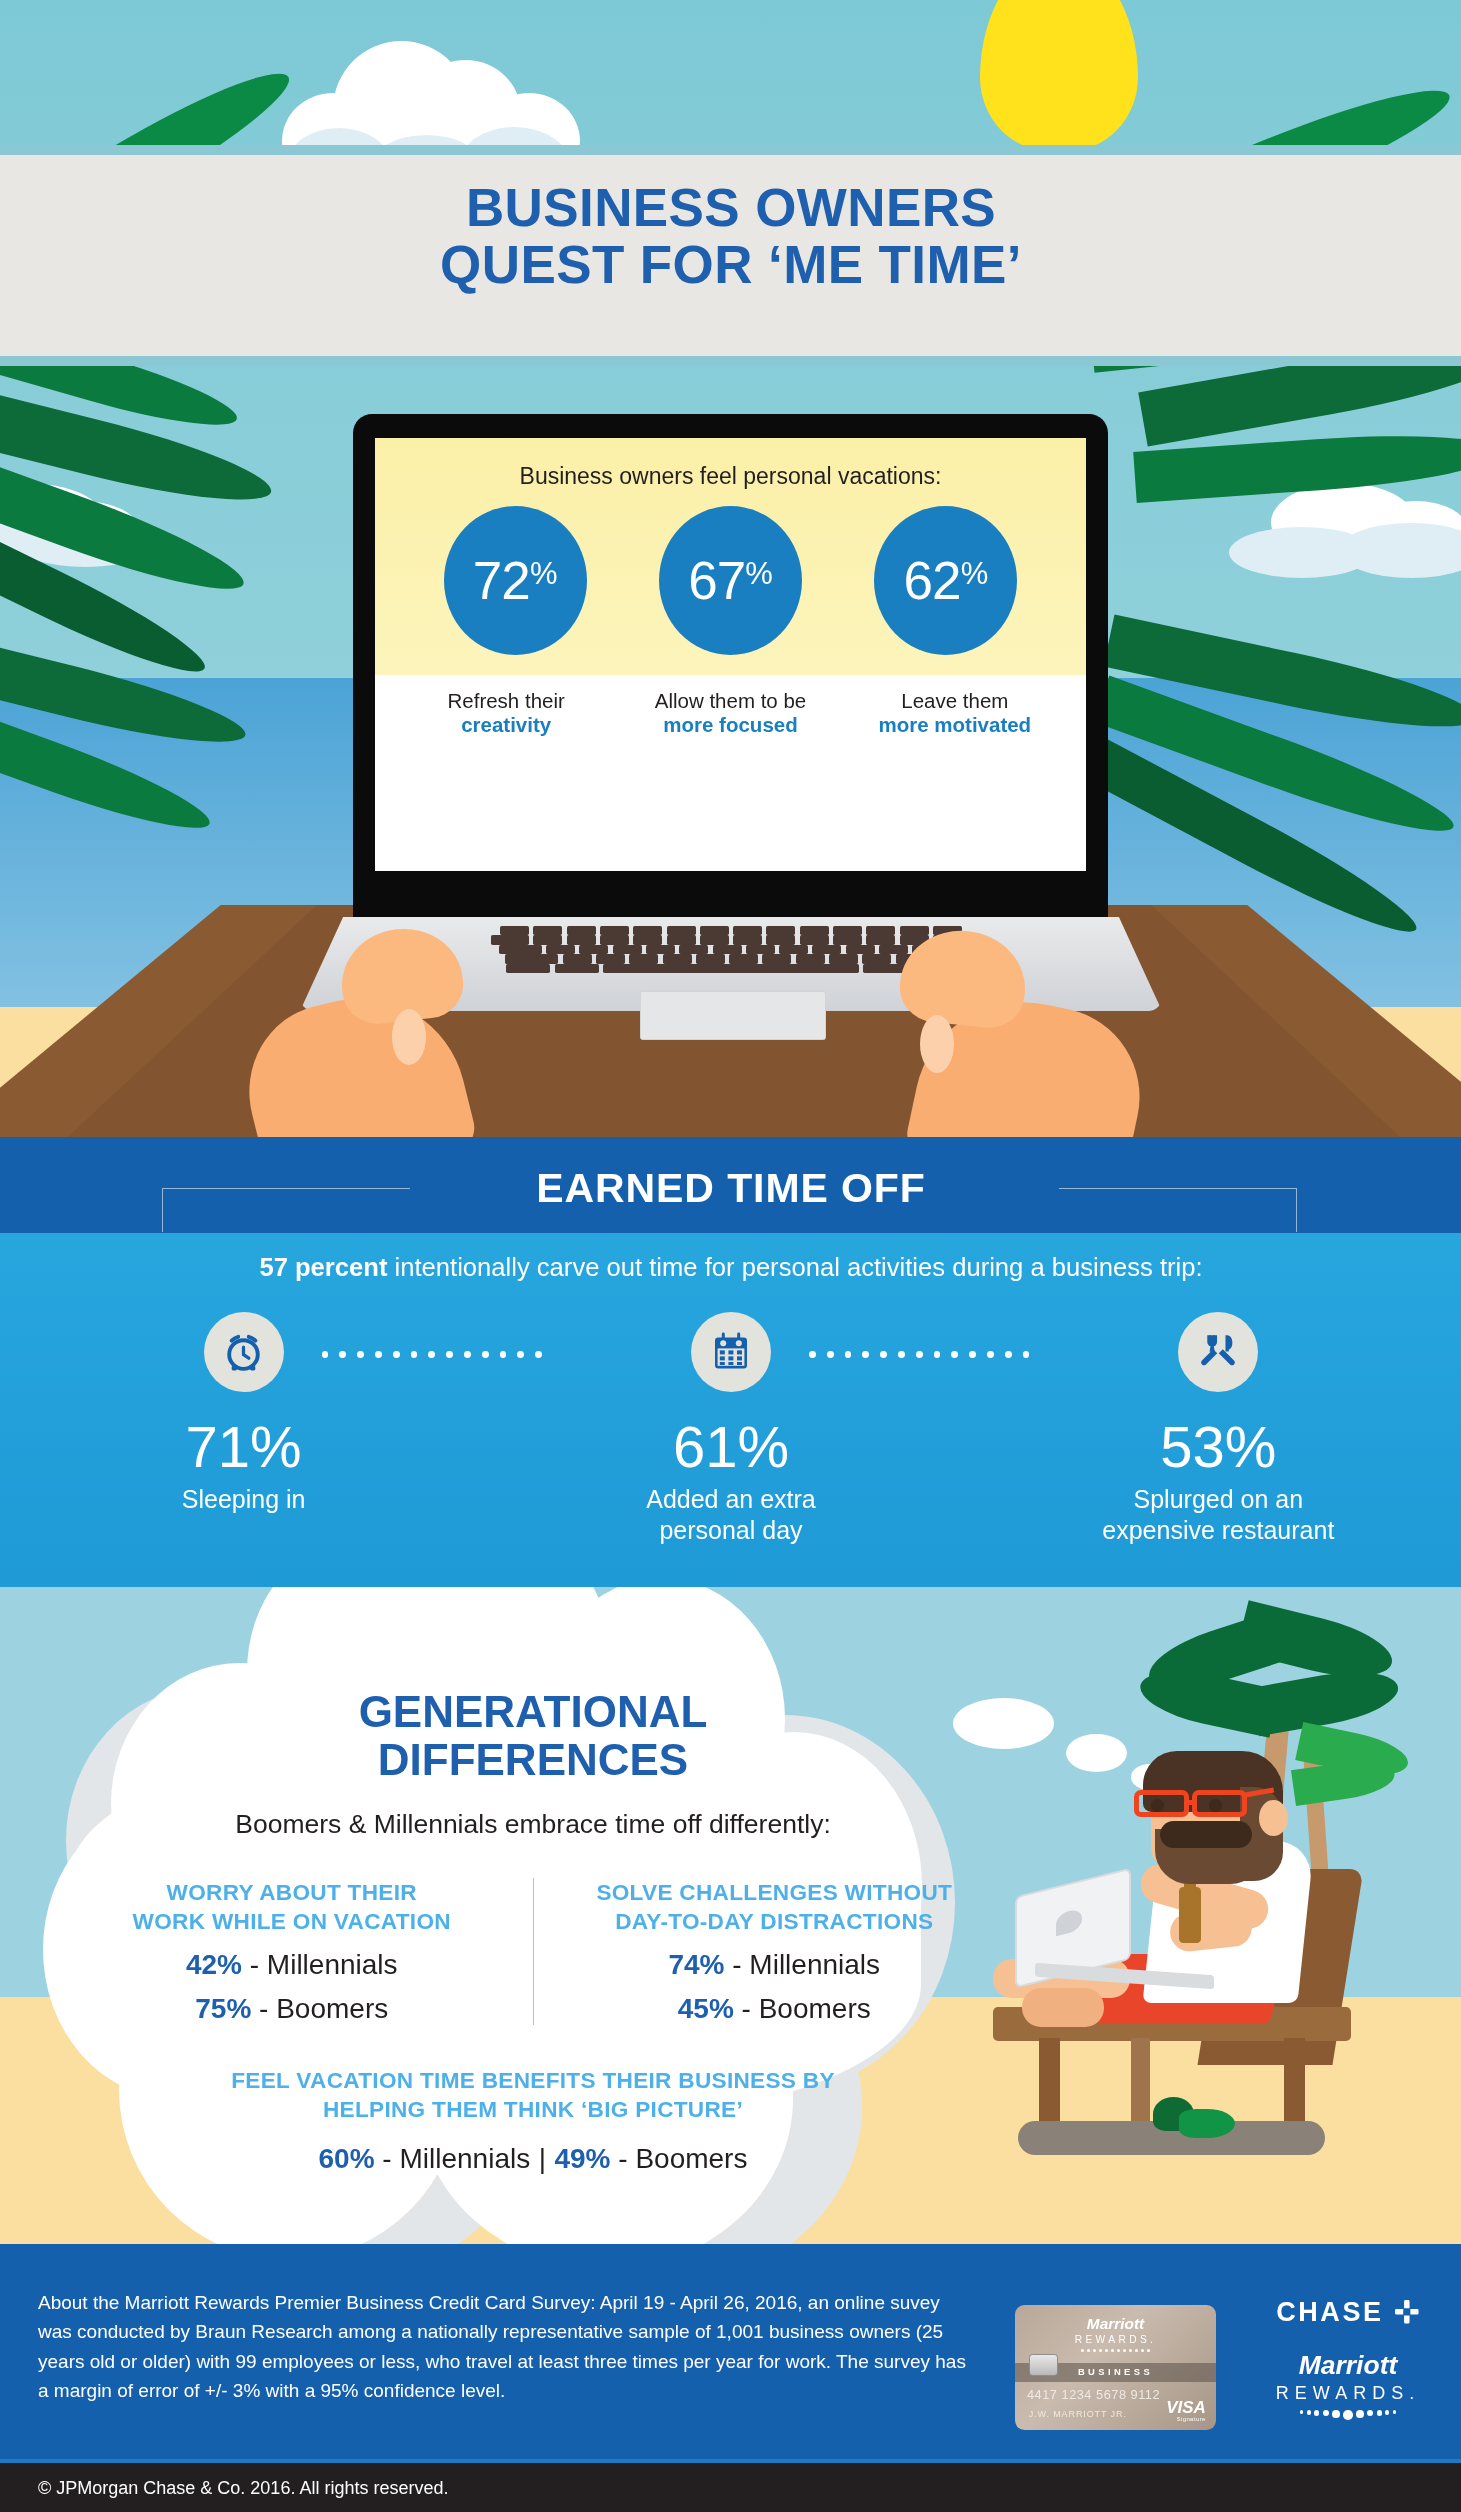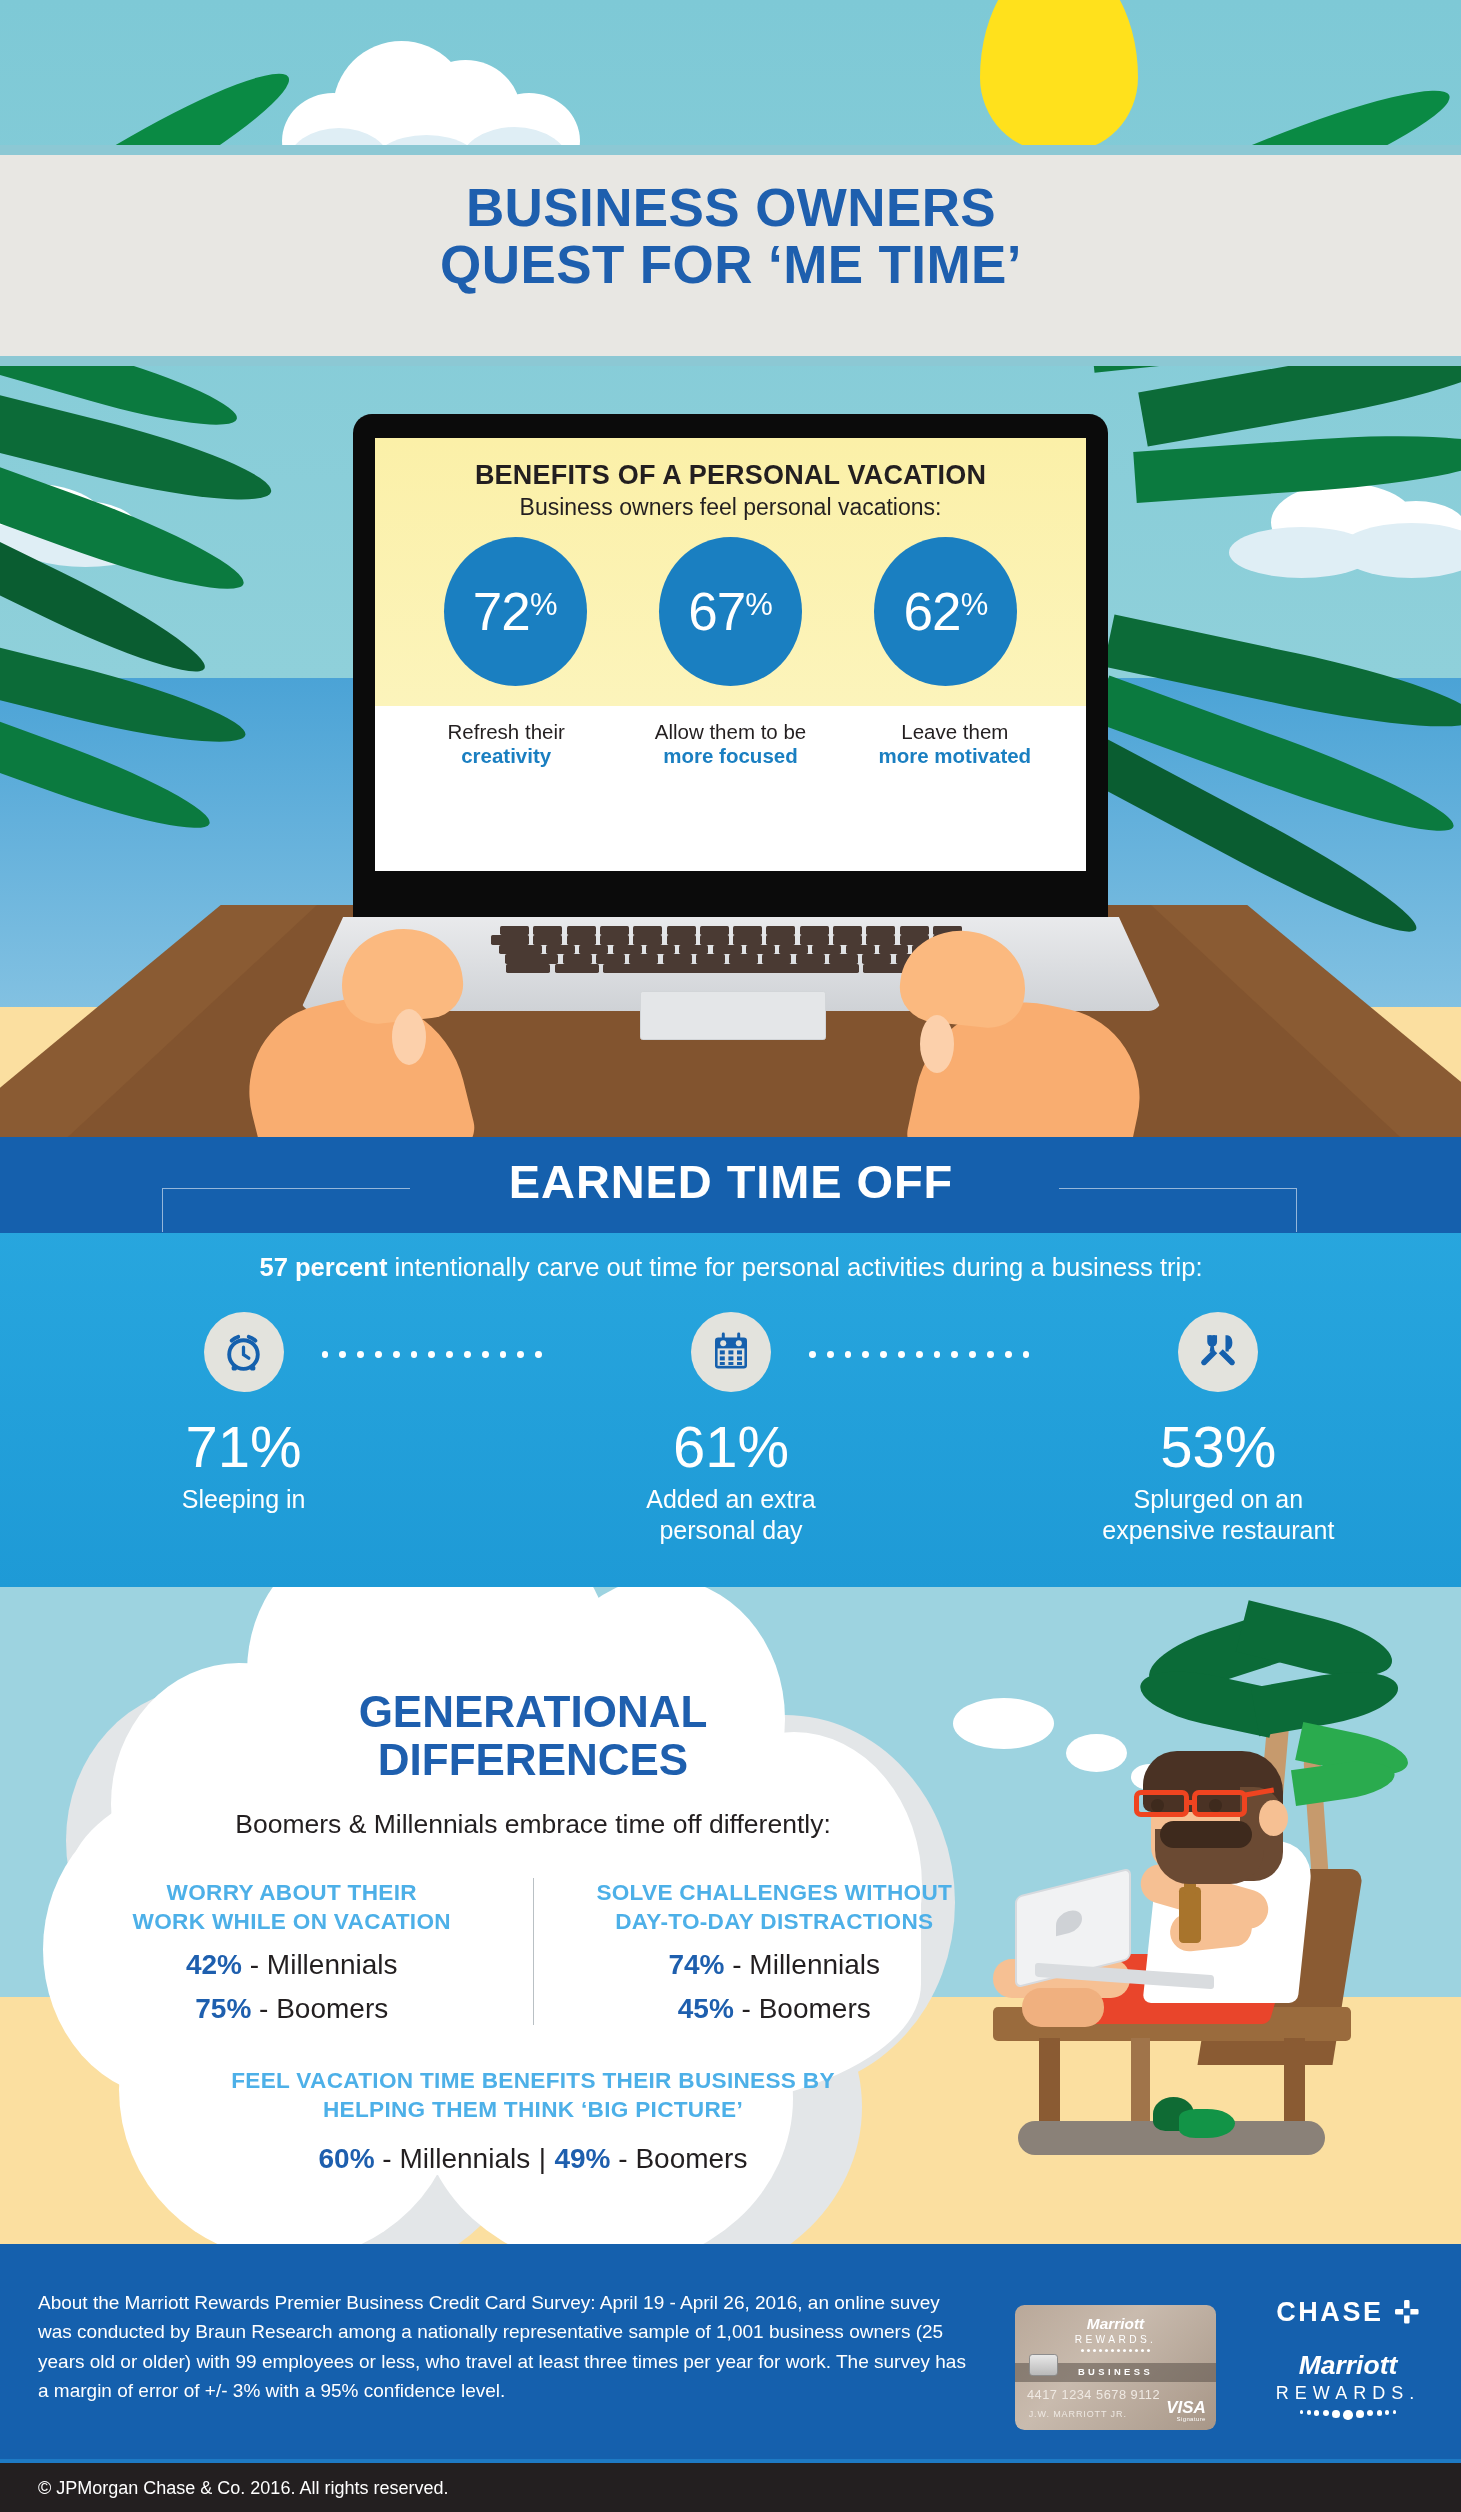--- a/index.html
+++ b/index.html
@@ -70,22 +70,22 @@
   .kbd { position:absolute; left:0px; top:512px; width:756px; height:56px; }
   .kbd .row { display:flex; gap:4.3px; justify-content:center; margin-bottom:3.4px; }
   .kbd .key { height:9.4px; background:#4a3a33; border-radius:1.7px; }
   .tpad { position:absolute; left:287px; top:577px; width:186px; height:49px;
           background:#e4e6e8; border:0.9px solid #d2d5d8; border-radius:2.6px; }
 
   
   .eto { position:absolute; left:0; top:1137px; width:1462px; height:451px;
          background:linear-gradient(#2aa9e0,#1e9ad6); }
   .eto-head { position:absolute; left:0; top:0; width:100%; height:96px; background:#1560ad; }
-  .eto-title { position:absolute; left:0; top:17px; width:100%; text-align:center; color:#fff;
-               font-size:47px; font-weight:bold; letter-spacing:0.9px; font-stretch:condensed; z-index:3; }
+  .eto-title { position:absolute; left:0; top:28px; width:100%; text-align:center; color:#fff;
+               font-size:41px; font-weight:bold; letter-spacing:0.9px; font-stretch:condensed; z-index:3; }
   .eto-box { position:absolute; left:162px; top:51px; width:1135px; height:44px;
              border:0.9px solid rgba(255,255,255,.55); border-bottom:none; z-index:1; }
   .eto-box-mask { position:absolute; left:410px; top:44px; width:649px; height:19px; background:#1560ad; z-index:2;}
   .eto-sub { position:absolute; left:0; top:116px; width:100%; text-align:center; color:#fff;
              font-size:25.6px; font-stretch:condensed; }
   .eto-sub b { font-weight:bold; }
 
   .eto-items { position:absolute; left:0; top:175px; width:100%; display:flex; }
   .eto-item { flex:1; text-align:center; position:relative; }
   .ico-circle { width:80px; height:80px; border-radius:50%; background:#e3e3dd;
@@ -239,21 +239,20 @@
     </div>
     <div class="hero-title">
       <span>BUSINESS OWNERS</span>
       <span class="l2">QUEST FOR ‘ME TIME’</span>
     </div>
 
     <div class="laptop">
       <div class="lid">
         <div class="screen">
           <div class="screen-top">
-            <div class="screen-h1">BENEFITS OF A PERSONAL VACATION</div>
             <div class="screen-h2">Business owners feel personal vacations:</div>
             <div class="bubbles">
               <div class="bub">
                 <span class="num">72</span>
                   <span class="pct">%</span>
               </div>
               <div class="bub">
                 <span class="num">67</span>
                   <span class="pct">%</span>
               </div>

